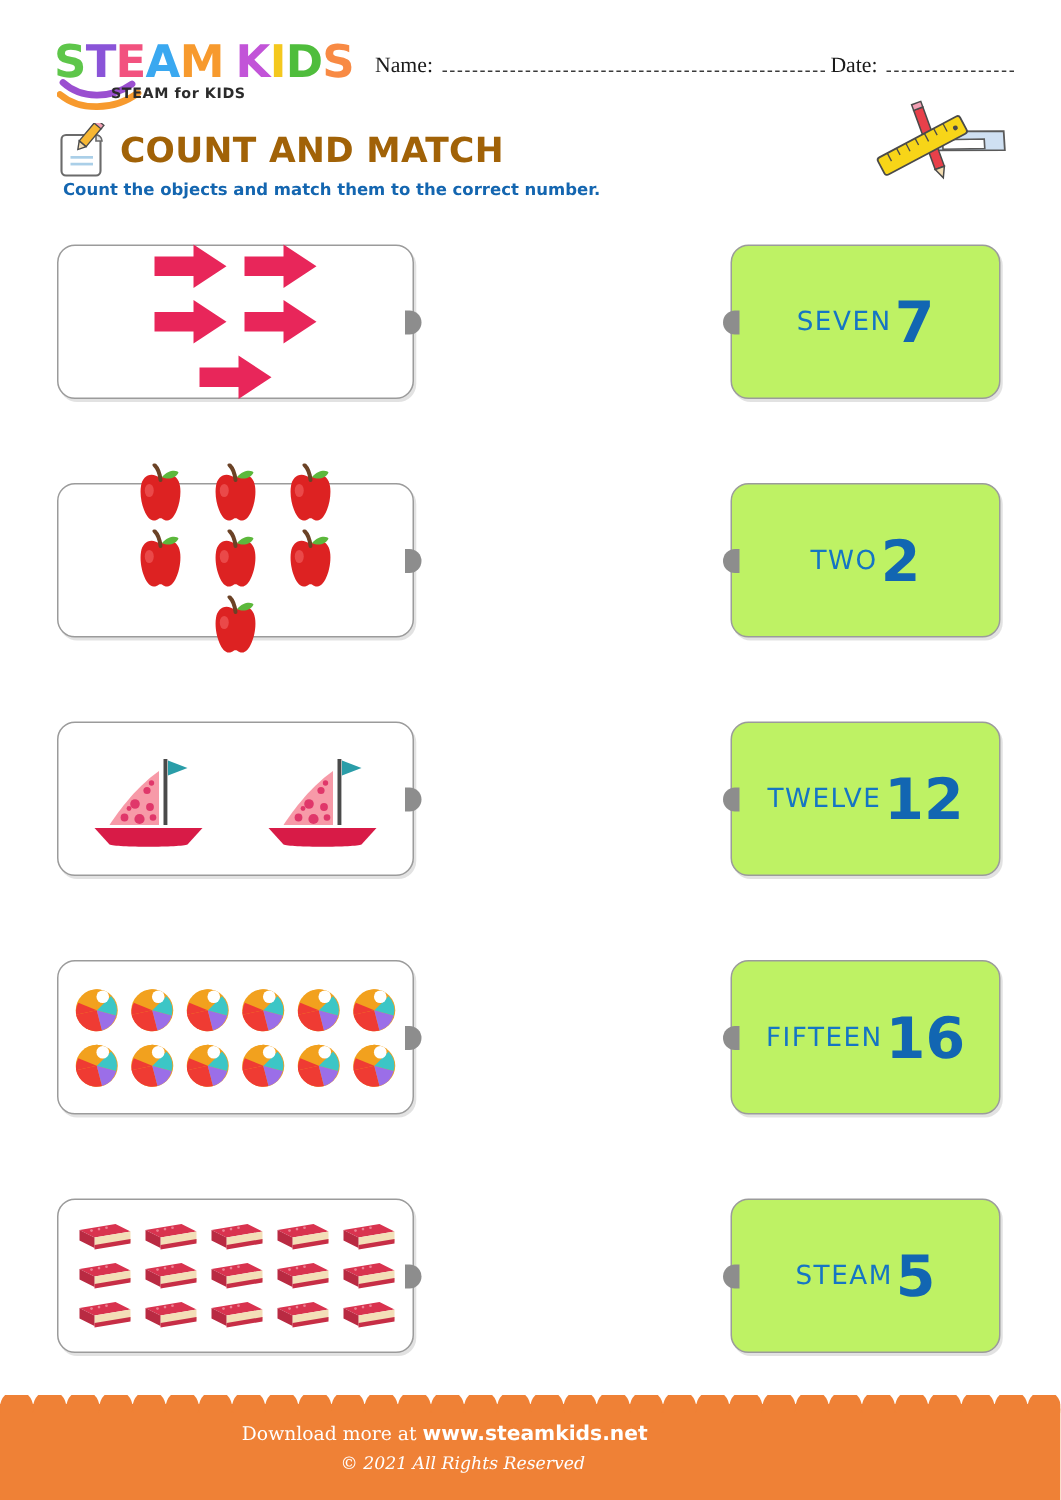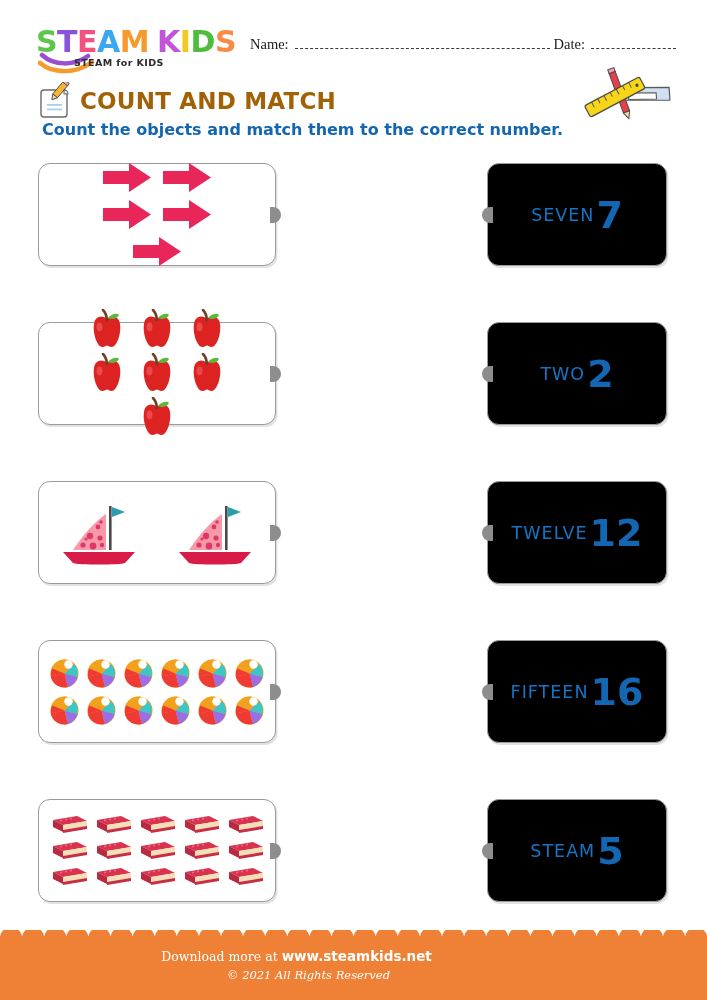--- a/index.html
+++ b/index.html
@@ -30,21 +30,21 @@
   .dash-line { border-bottom: 1.5px dashed #3a3a3a; height:1px; margin:0 4px 4px 6px; }
   .dash-name { width:300px; }
   .dash-date { width:100px; }
 
   
   .title-row { position:absolute; left:38px; top:82px; display:flex; align-items:center; }
   .scroll-icon { width:34px; height:38px; position:relative; margin-right:8px; }
   .worksheet-title { font-family:"DejaVu Sans", sans-serif; font-weight:bold;
     font-size:23px; color:#a16207; letter-spacing:0.2px; }
   .subtitle { position:absolute; left:42px; top:120px; font-family:"DejaVu Sans", sans-serif;
-    font-weight:bold; font-size:16px; color:#1466b0; }
+    font-weight:bold; font-size:11px; color:#1466b0; }
 
   .tools-icon { position:absolute; left:578px; top:62px; width:98px; height:72px; }
 
   
   .rows { position:absolute; left:0; top:155px; width:707px; }
   .match-row { position:relative; height:159px; }
 
   .obj-box {
     position:absolute; left:38px; top:8px; width:238px; height:103px;
     border:1.4px solid #9b9b9b; border-radius:12px; background:#fff;
@@ -53,21 +53,21 @@
   .obj-inner { position:absolute; inset:0; display:flex; flex-direction:column;
     justify-content:center; align-items:center; }
 
   .knob-right { position:absolute; right:-6px; top:50%; transform:translateY(-50%);
     width:11px; height:16px; background:#8d8d8d; border-radius:0 8px 8px 0; }
   .knob-left  { position:absolute; left:-6px; top:50%; transform:translateY(-50%);
     width:11px; height:16px; background:#8d8d8d; border-radius:8px 0 0 8px; }
 
   .ans-box {
     position:absolute; left:487px; top:8px; width:180px; height:103px;
-    border:1.4px solid #9b9b9b; border-radius:12px; background:#000000;
+    border:1.4px solid #9b9b9b; border-radius:12px; background:#bef264;
     box-shadow: 1.5px 2px 0 rgba(150,150,150,0.28);
     display:flex; align-items:center; justify-content:center; gap:2px;
   }
   .ans-word { font-family:"DejaVu Sans", sans-serif; font-size:17.5px;
     color:#1575c4; letter-spacing:1px; }
   .ans-num { font-family:"DejaVu Sans", sans-serif; font-weight:bold;
     font-size:38px; color:#1266b2; line-height:38px; }
 
   
   .arrow-ico { width:52px; height:33px; margin:2px 4px; }

